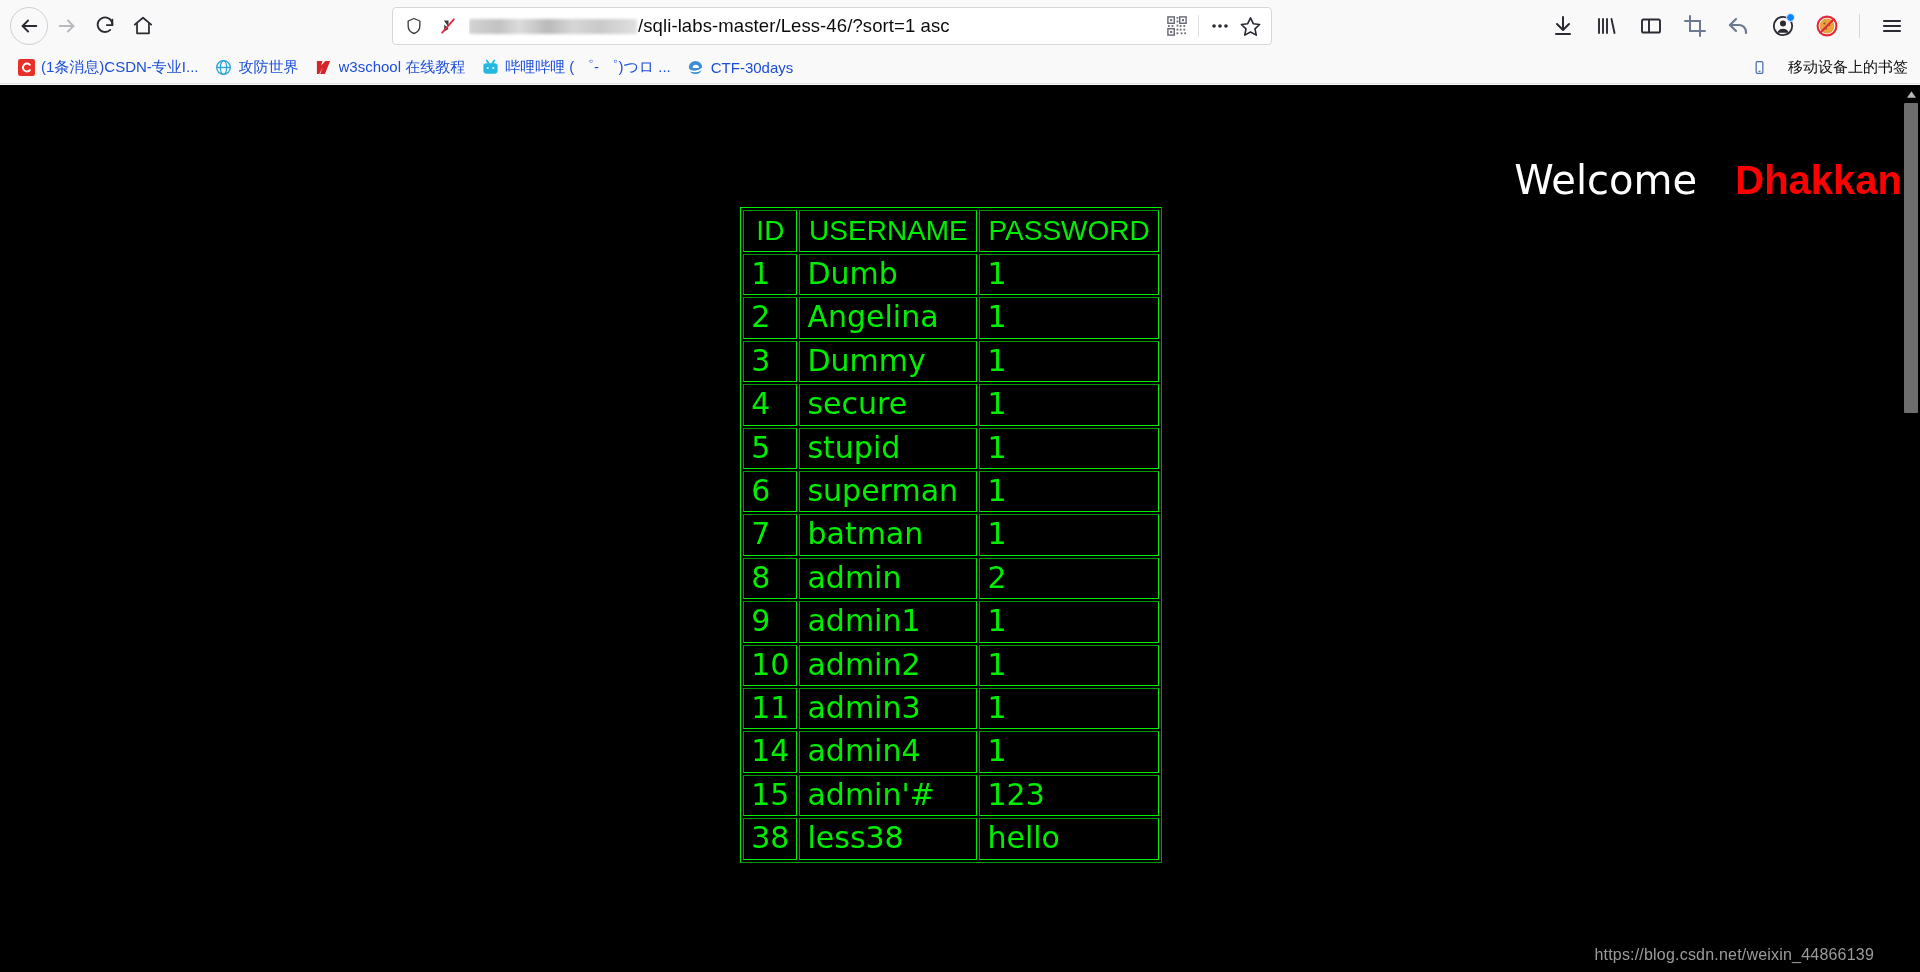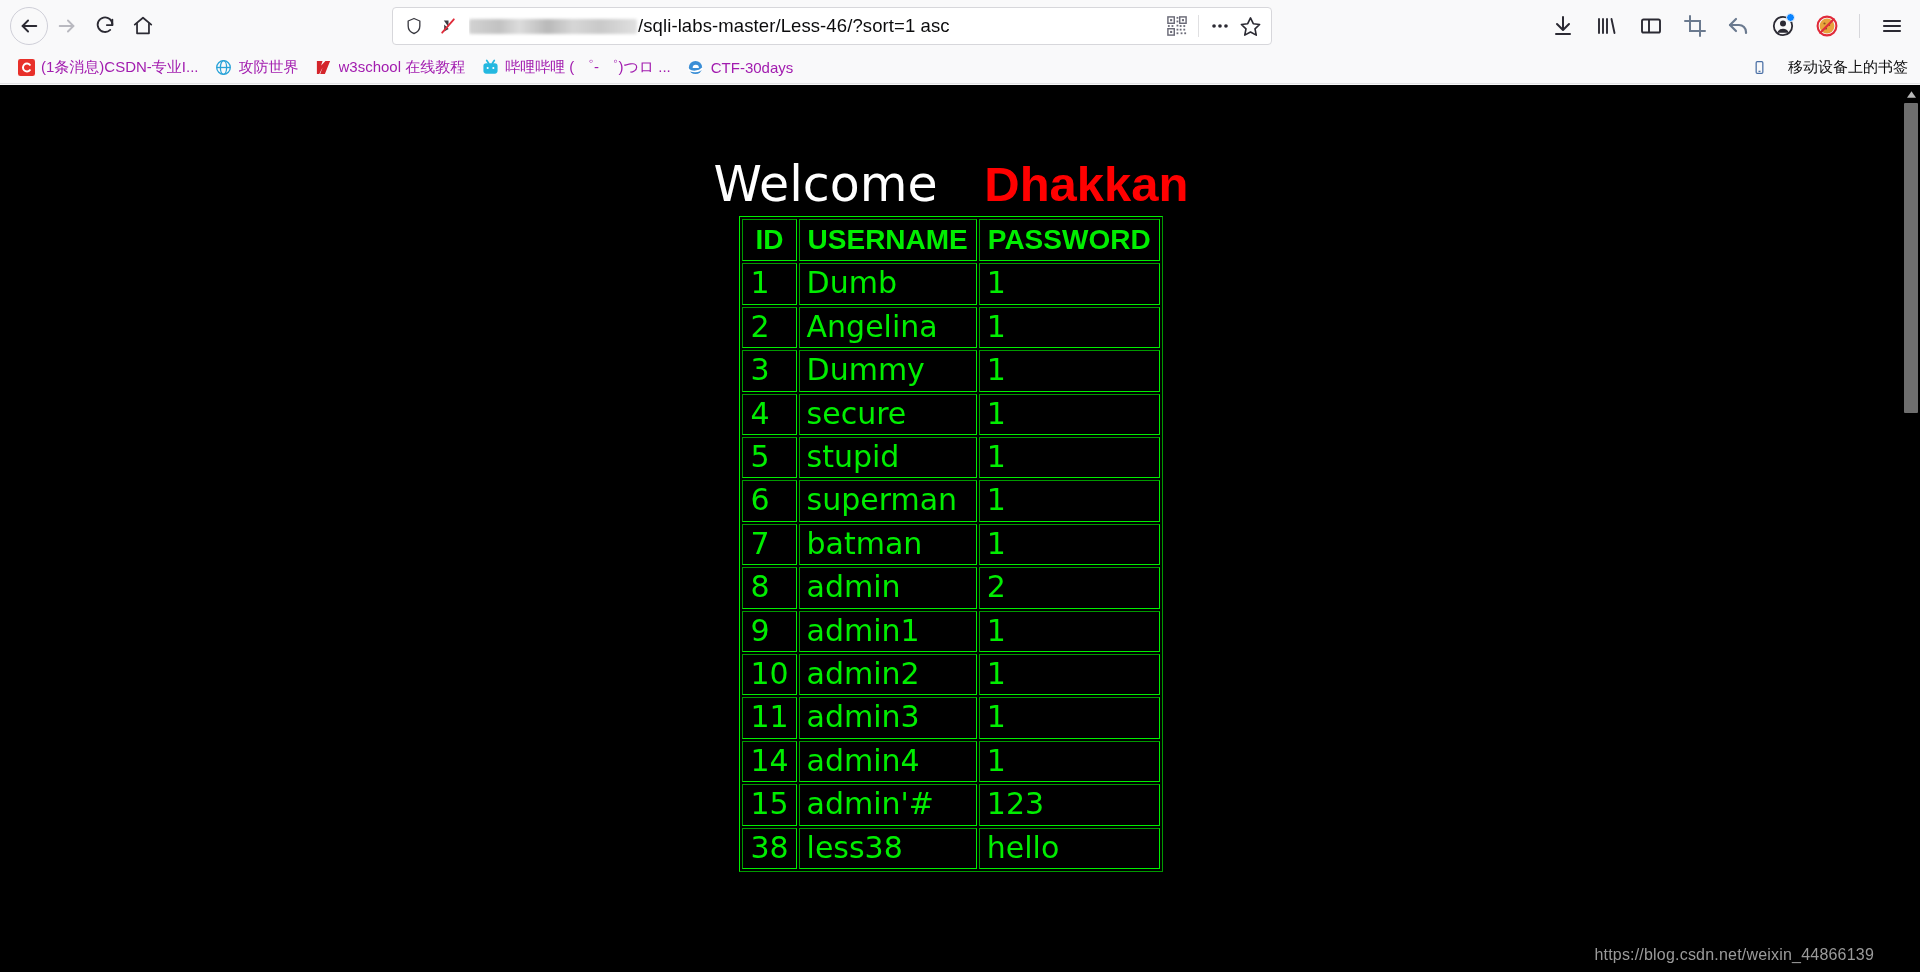--- a/index.html
+++ b/index.html
@@ -105,21 +105,21 @@
     padding: 0 10px;
     gap: 2px;
     border-bottom: 1px solid #e2e2e4;
     position: relative;
   }
   .bm {
     display:flex; align-items:center; gap:6px;
     padding: 3px 7px;
     border-radius: 3px;
     font-size: 15px;
-    color: #a21caf;
+    color: #1d4ed8;
     white-space: nowrap;
     max-width: 260px;
   }
   .bm-label { overflow:hidden; text-overflow:ellipsis; white-space:nowrap; }
   .bm-ico { width:18px; height:18px; flex:0 0 auto; display:flex; align-items:center; justify-content:center;}
   .bm-right { position:absolute; right: 12px; display:flex; align-items:center; gap:20px; font-size:15px; color:#0c0c0d;}
 
   
   .viewport {
     position: absolute;
@@ -129,23 +129,23 @@
     background: #000;
     overflow: hidden;
   }
   .page {
     width: 1902px;
     height: 887px;
     background: #000;
     position: relative;
   }
   .welcome {
-    text-align: center;
+    text-align: right;
     padding-top: 74px;
-    font-size: 49px;
+    font-size: 40px;
     font-weight: 400;
     line-height: 1.05;
     letter-spacing: 0px;
     font-family: "DejaVu Sans", sans-serif;
   }
   .welcome .w-white { color: #ffffff; }
   .welcome .w-red { color: #ff0000; font-weight: 700; font-family:"Liberation Sans", sans-serif; }
 
   table.sqltbl {
     margin: 6px auto 0 auto;
@@ -159,21 +159,21 @@
     color: #00ee00;
     font-family: "DejaVu Sans", sans-serif;
     font-size: 30px;
     font-weight: 400;
     padding: 1px 7px 3px 7px;
     line-height: 1.18;
     text-align: left;
     white-space: nowrap;
   }
   table.sqltbl th {
-    font-weight: 700;
+    font-weight: 400;
     text-align: center;
     font-family: "Liberation Sans", sans-serif;
     font-size: 28px;
     padding: 3px 8px 4px 8px;
   }
   table.sqltbl td.c-id { min-width: 44px; }
   table.sqltbl td.c-user { min-width: 178px; }
   table.sqltbl td.c-pass { min-width: 160px; }
 
   .watermark {

